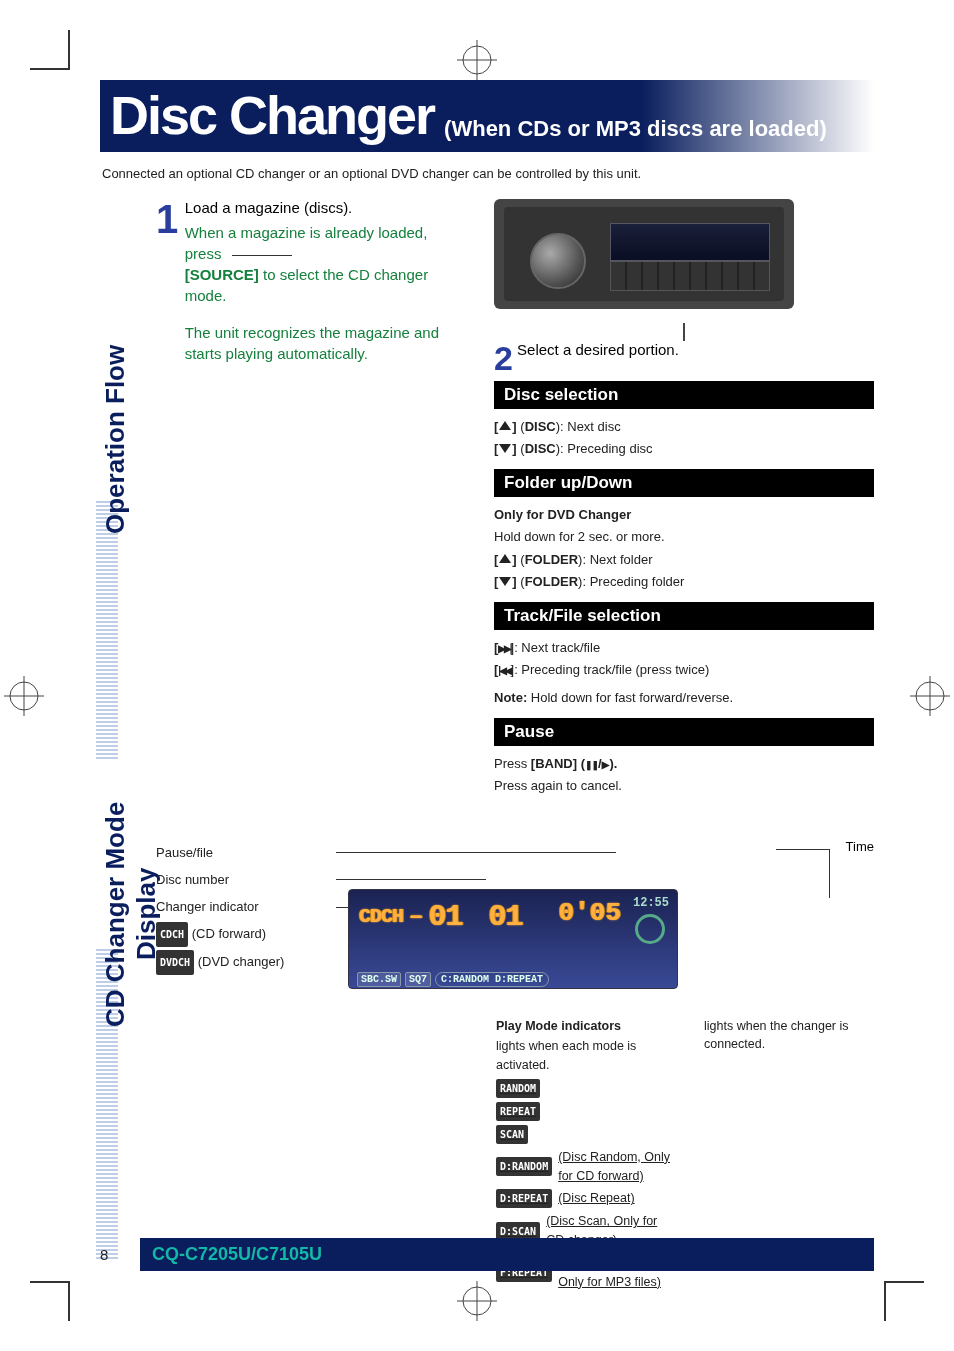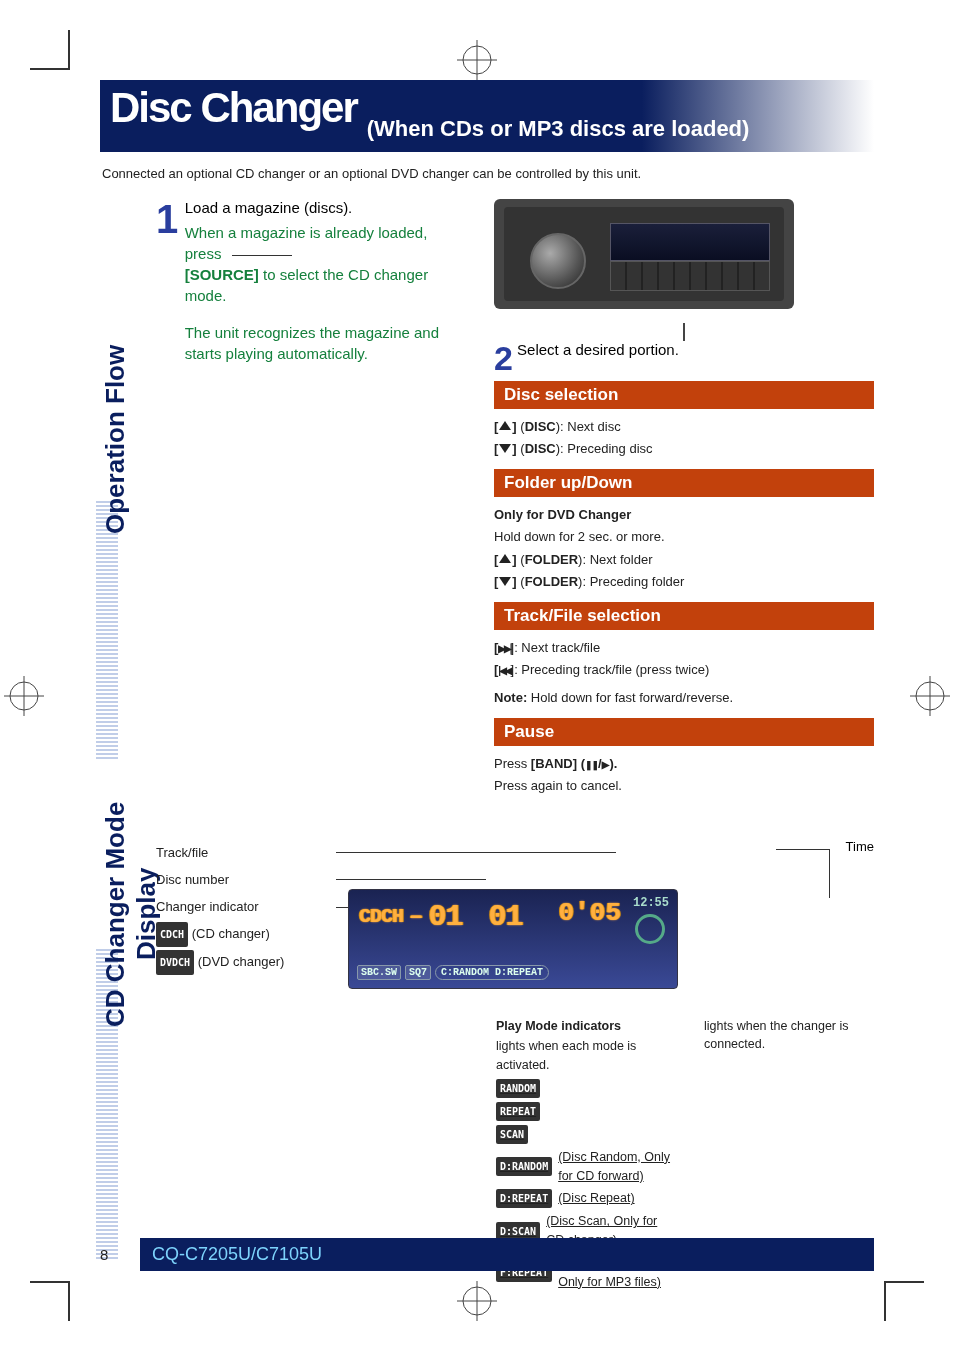--- a/index.html
+++ b/index.html
@@ -31,21 +31,21 @@
   }
   .title-bar {
     background: linear-gradient(to right, #0a1e5e 0%, #0a1e5e 70%, #fff 100%);
     height: 72px;
     display: flex;
     align-items: baseline;
     padding-left: 10px;
     color: #fff;
   }
   .title-main {
-    font-size: 42px;
+    font-size: 54px;
     font-weight: 800;
     font-family: "Arial Black", Arial, sans-serif;
     letter-spacing: -2px;
     padding-top: 4px;
   }
   .title-sub {
     font-size: 22px;
     font-weight: 700;
     margin-left: 10px;
     padding-bottom: 10px;
@@ -137,21 +137,21 @@
     position: absolute; bottom: 10px; right: 14px; width: 160px; height: 30px;
     background: repeating-linear-gradient(90deg, #333 0 14px, #222 14px 16px);
     border: 1px solid #555;
   }
   .leader-down {
     width: 2px; height: 18px; background: #444;
     margin: 0 auto;
   }
   .step2-line { font-size: 15px; }
   .section-hdr {
-    background: #c2410c;
+    background: #000000;
     color: #fff;
     font-size: 17px;
     font-weight: 700;
     padding: 4px 10px;
     margin-top: 10px;
     margin-bottom: 8px;
   }
   .section-hdr.first { margin-top: 6px; }
   .body-txt { font-size: 13px; line-height: 1.55; color: #222; }
   .body-txt .bold { font-weight: 700; }
@@ -208,21 +208,21 @@
     color: #ffb040;
     font-family: "Courier New", monospace;
     font-weight: 700;
   }
   .ds-line1 { position: absolute; top: 10px; left: 10px; font-size: 24px; letter-spacing: -1px; display:flex; align-items:center; gap:6px;}
   .ds-seg { text-shadow: 0 0 2px #fa4, 1px 0 0 #c80, -1px 0 0 #c80; }
   .ds-big { font-size: 30px; }
   .ds-time { position:absolute; top:8px; right:56px; font-size:26px; }
   .ds-clock { position:absolute; top:6px; right:8px; font-size:12px; color:#adc; }
   .ds-ring { position:absolute; top: 24px; right: 12px; width: 30px; height: 30px; border: 3px solid #5a8; border-radius: 50%; }
-  .ds-line2 { position:absolute; bottom: 8px; left: 8px; right: 8px; font-size: 12px; color:#cce; display:flex; gap:4px; }
+  .ds-line2 { position:absolute; bottom: 1px; left: 8px; right: 8px; font-size: 12px; color:#cce; display:flex; gap:4px; }
   .ds-chip { background: rgba(255,255,255,0.12); border: 1px solid #89a; padding: 1px 3px; border-radius: 2px; font-size: 10px; color:#dfe; }
   .ds-oval { border: 1px solid #89a; border-radius: 10px; padding: 1px 5px; font-size: 10px; color:#dfe; }
 
   .disp-bottom {
     display: flex;
     gap: 30px;
     margin-top: 28px;
     font-size: 12.5px;
     line-height: 1.5;
     color: #222;
@@ -232,22 +232,22 @@
   .disp-col .item { margin-top: 4px; display:flex; align-items:center; gap:6px;text-decoration:underline; }
 
   .footer {
     position: absolute;
     bottom: 0; left: 0; right: 0;
     display: flex;
     align-items: center;
   }
   .footer .pgnum { font-size: 15px; color: #222; width: 40px; }
   .footer .model-bar {
-    background: #0a1e5e; color: #7dd3fc;
-    font-size: 18px; font-weight: 400;
+    background: #0a1e5e; color: #14b8a6;
+    font-size: 18px; font-weight: 700;
     padding: 6px 12px;
     font-family: "Arial Black", Arial, sans-serif;
     flex: 1;
   }
   .conn-leader { display:inline-block; width: 60px; border-top: 1px solid #333; vertical-align: middle; margin-left: 6px; }
 </style>
 </head>
 <body>
 
 <div class="crop-corner crop-tl"></div>
@@ -346,24 +346,24 @@
           <div class="body-txt">
             <div class="row"><span>Press </span><b>[BAND] (</b><b><span class="pauseicon"></span>/<span class="playicon"></span></b><b>).</b></div>
             <div class="row">Press again to cancel.</div>
           </div>
         </div>
       </div>
 
       <div class="display-block">
         <div class="disp-top">
           <div class="disp-labels">
-            <div class="lbl l1">Track/file</div>
+            <div class="lbl l1">Pause/file</div>
             <div class="lbl l2">Disc number</div>
             <div class="lbl l3">Changer indicator</div>
-            <div class="lbl"><span class="badge-blk">CDCH</span> <span>(CD changer)</span></div>
+            <div class="lbl"><span class="badge-blk">CDCH</span> <span>(CD forward)</span></div>
             <div class="lbl"><span class="badge-blk">DVDCH</span> <span>(DVD changer)</span></div>
           </div>
           <div class="disp-screen-wrap">
             <div class="time-label">Time</div>
             <div class="time-leader"></div>
             <div class="disp-screen">
               <div class="ds-line1">
                 <span class="ds-seg" style="font-size:20px">CDCH</span>
                 <span class="ds-seg">–</span>
                 <span class="ds-seg ds-big">01</span>

